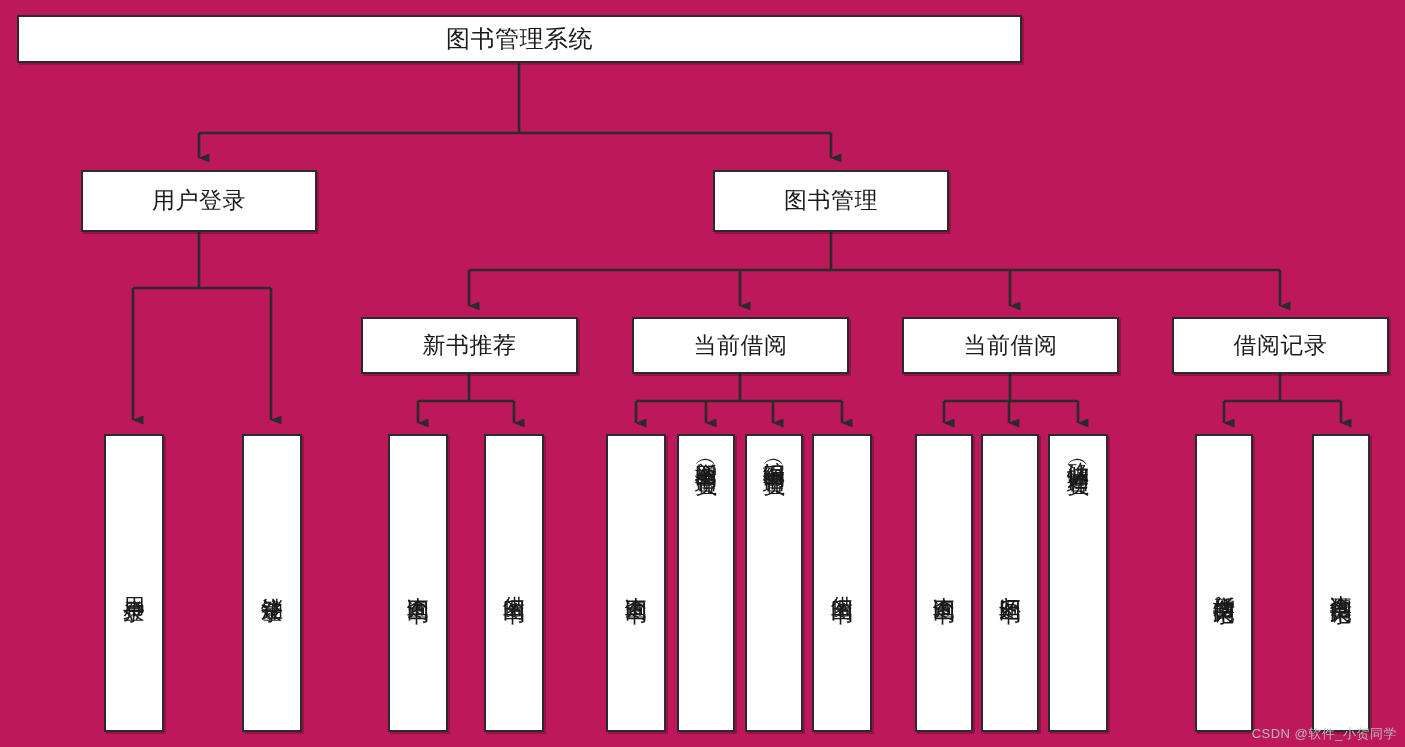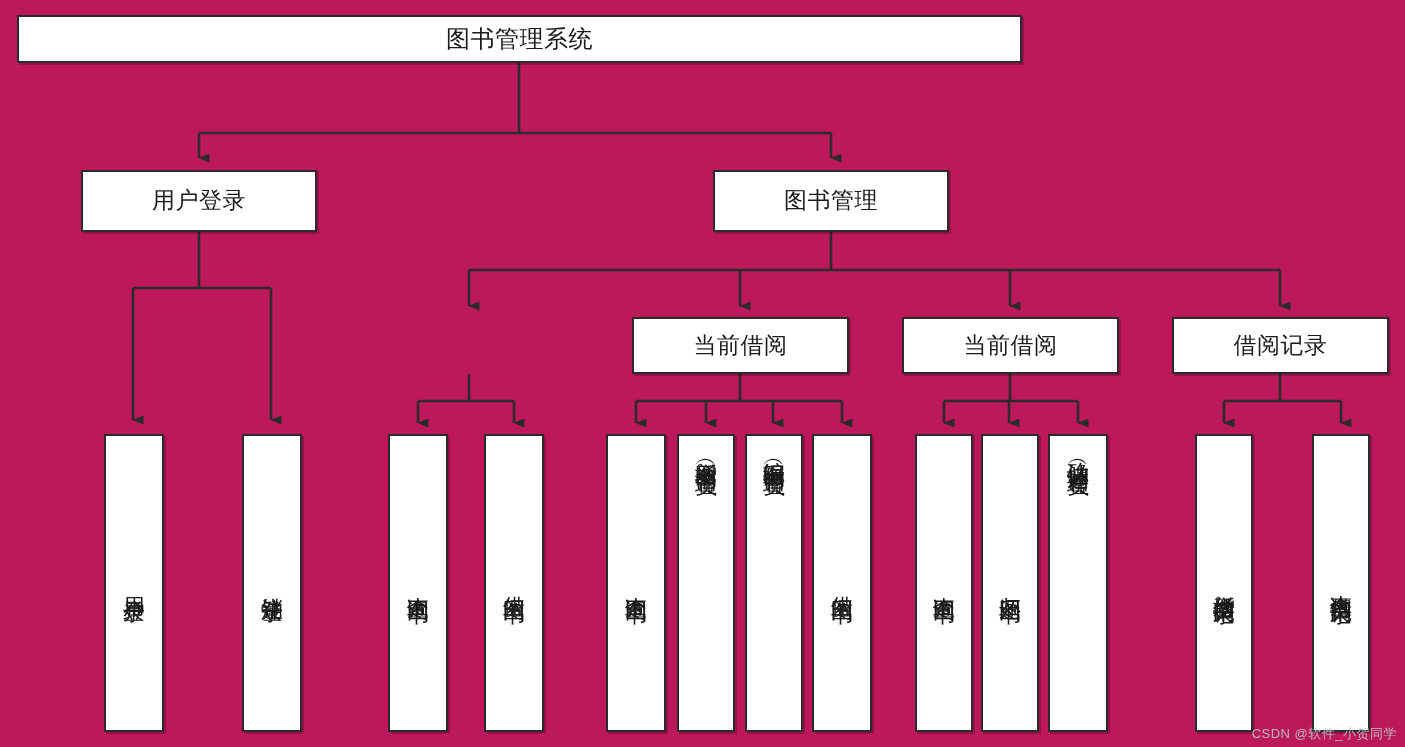--- a/index.html
+++ b/index.html
@@ -136,20 +136,23 @@
     <span class="node-label">图书管理系统</span>
   </div>
 
   <div class="node horizontal" style="left:81px; top:170px; width:236px; height:62px;">
     <span class="node-label">用户登录</span>
   </div>
   <div class="node horizontal" style="left:713px; top:170px; width:236px; height:62px;">
     <span class="node-label">图书管理</span>
   </div>
 
+  <div class="node horizontal" style="left:361px; top:317px; width:217px; height:57px;">
+    <span class="node-label">新书推荐</span>
+  </div>
   <div class="node horizontal" style="left:632px; top:317px; width:217px; height:57px;">
     <span class="node-label">当前借阅</span>
   </div>
   <div class="node horizontal" style="left:902px; top:317px; width:217px; height:57px;">
     <span class="node-label">当前借阅</span>
   </div>
   <div class="node horizontal" style="left:1172px; top:317px; width:217px; height:57px;">
     <span class="node-label">借阅记录</span>
   </div>
 

